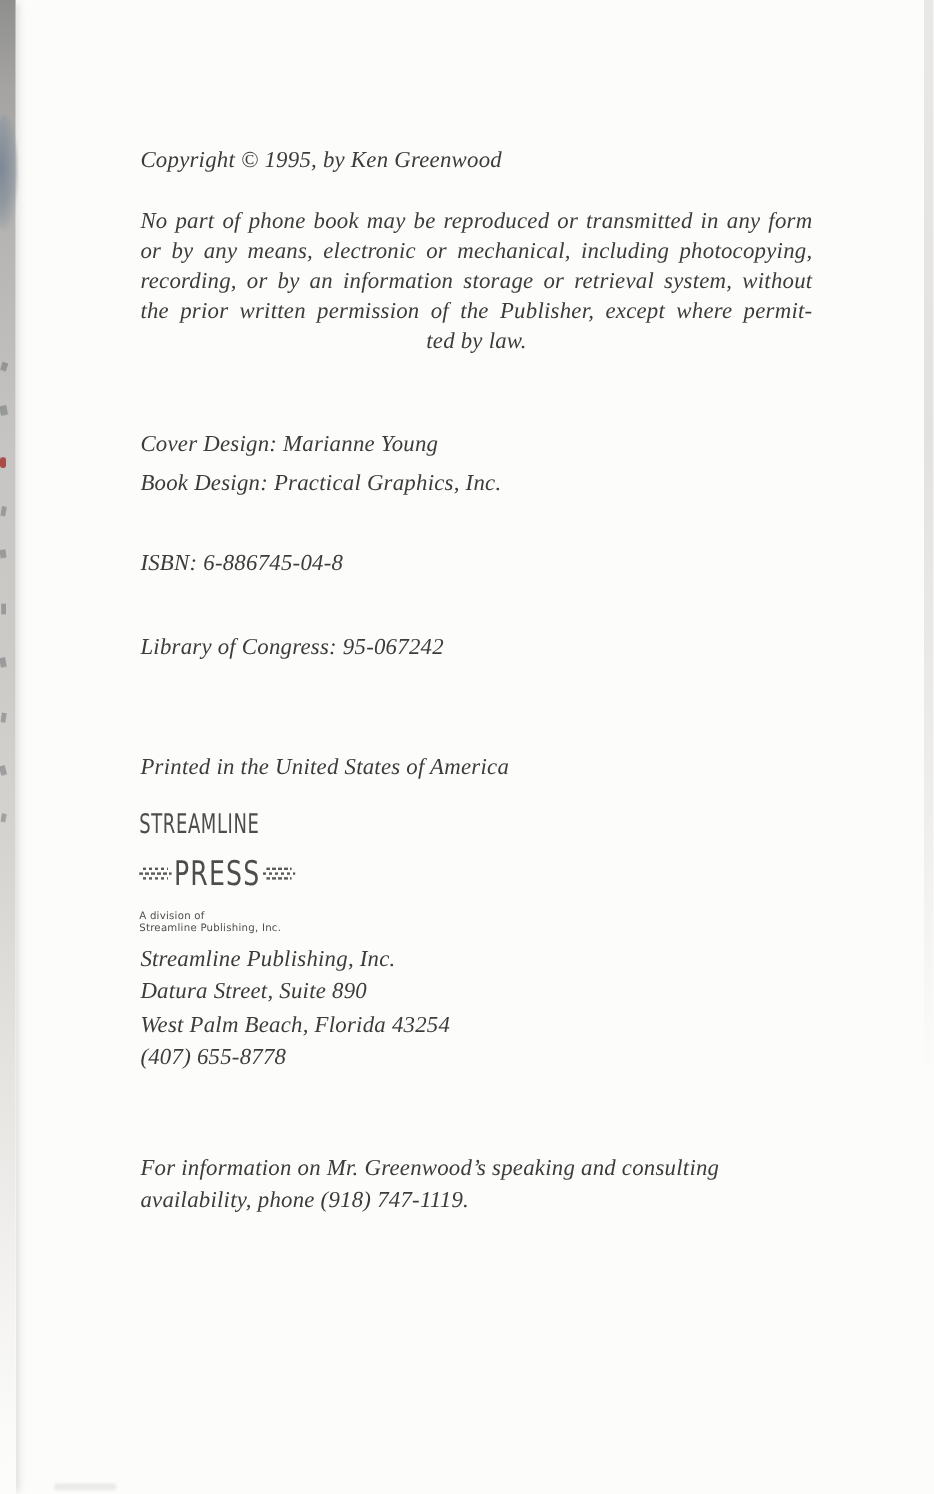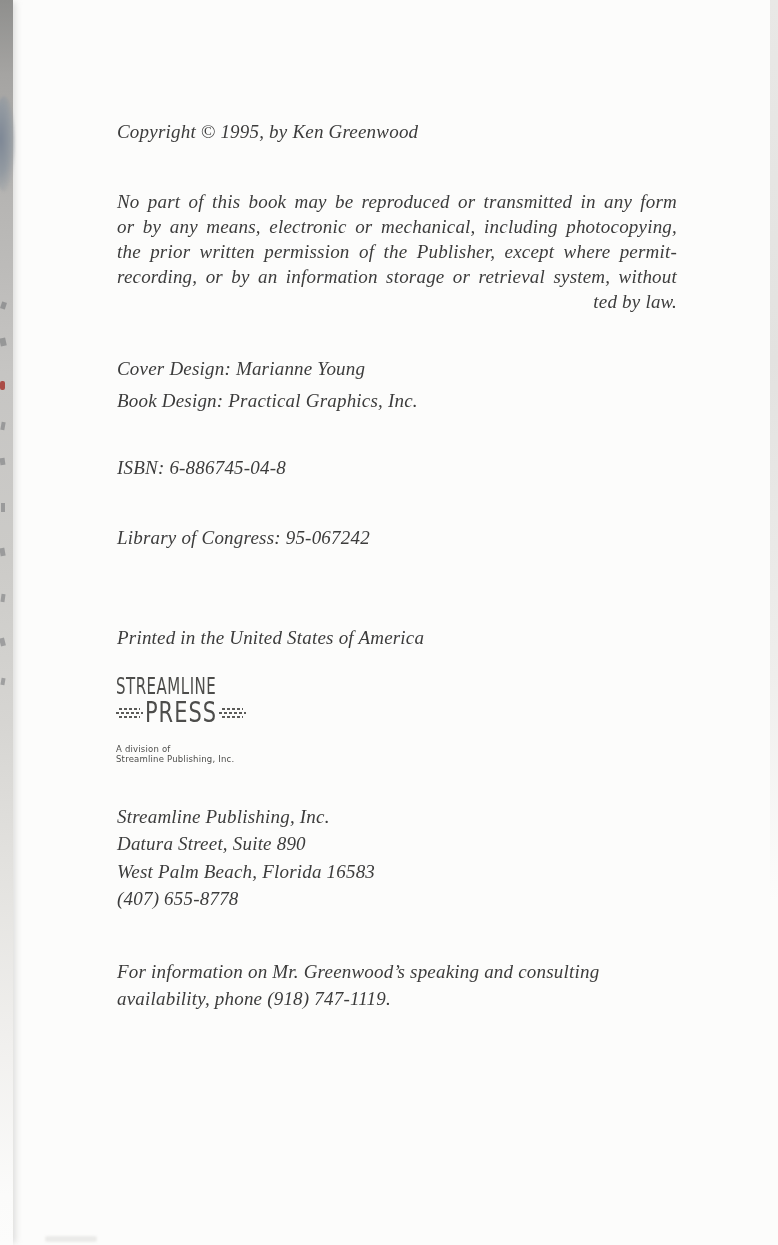--- a/index.html
+++ b/index.html
@@ -52,28 +52,27 @@
     background:#ebebe9;border-radius:3px;filter:blur(1px);
   }
   
   .txt{
     position:absolute;left:117px;
     font-style:italic;
     font-size:19px;
     color:#3c3c3c;
     letter-spacing:0.2px;
     white-space:nowrap;
-    margin-top:17px;
   }
   .rights{
     top:172px;width:560px;white-space:normal;
     line-height:25px;
   }
   .jline{text-align:justify;text-align-last:justify;}
-  .jline-last{text-align:right;font-style:italic;}
+  .jline-last{text-align:center;font-style:italic;}
   .copyright{top:104px;}
   .cover-design{top:341px;}
   .book-design{top:373px;}
   .isbn{top:440px;}
   .loc{top:510px;}
   .printed{top:610px;text-align:right;}
   .address{
     top:786px;white-space:normal;line-height:27.4px;
   }
   .contact{
@@ -86,21 +85,21 @@
     font-family:"DejaVu Sans", sans-serif;
     font-style:normal;
   }
   .logo-top{
     font-size:15px;letter-spacing:0.5px;font-weight:400;
     transform:scaleY(1.5);transform-origin:top center;
     white-space:nowrap;
   }
   .logo-mid{
     display:flex;align-items:center;justify-content:center;gap:2px;
-    margin-top:9px;height:26px;
+    margin-top:24px;height:26px;
   }
   .logo-press{
     font-size:21px;letter-spacing:1px;font-weight:400;
     transform:scaleY(1.35);transform-origin:center;
   }
   .deco{display:flex;flex-direction:column;gap:2px;width:36px;}
   .deco i{
     display:block;height:2px;
     background:repeating-linear-gradient(90deg,#5a5a58 0 3px, transparent 3px 5px);
   }
@@ -127,24 +126,24 @@
     <span class="edge-tick t7"></span>
     <span class="edge-tick t8"></span>
     <span class="edge-tick t9"></span>
   </div>
   <div class="edge-right"></div>
   <div class="smudge-bottom"></div>
 
   <p class="txt copyright">Copyright © 1995, by Ken Greenwood</p>
 
   <div class="txt rights">
-    <div class="jline">No part of this book may be reproduced or transmitted in any form</div>
+    <div class="jline">No part of phone book may be reproduced or transmitted in any form</div>
     <div class="jline">or by any means, electronic or mechanical, including photocopying,</div>
+    <div class="jline">recording, or by an information storage or retrieval system, without</div>
     <div class="jline">the prior written permission of the Publisher, except where permit-</div>
-    <div class="jline">recording, or by an information storage or retrieval system, without</div>
     <div class="jline-last">ted by law.</div>
   </div>
 
   <p class="txt book-design">Book Design: Practical Graphics, Inc.</p>
   <p class="txt cover-design">Cover Design: Marianne Young</p>
 
   <p class="txt isbn">ISBN: 6-886745-04-8</p>
   <p class="txt loc">Library of Congress: 95-067242</p>
 
   <p class="txt printed">Printed in the United States of America</p>
@@ -166,19 +165,19 @@
     </div>
     <div class="logo-division">
       <div>A division of</div>
       <div>Streamline Publishing, Inc.</div>
     </div>
   </div>
 
   <div class="txt address">
     <div>Streamline Publishing, Inc.</div>
     <div>Datura Street, Suite 890</div>
-    <div>West Palm Beach, Florida 16583</div>
+    <div>West Palm Beach, Florida 43254</div>
     <div>(407) 655-8778</div>
   </div>
 
   <p class="txt contact">For information on Mr. Greenwood’s speaking and consulting availability, phone (918) 747-1119.</p>
 
 </div>
 
 </body></html>

